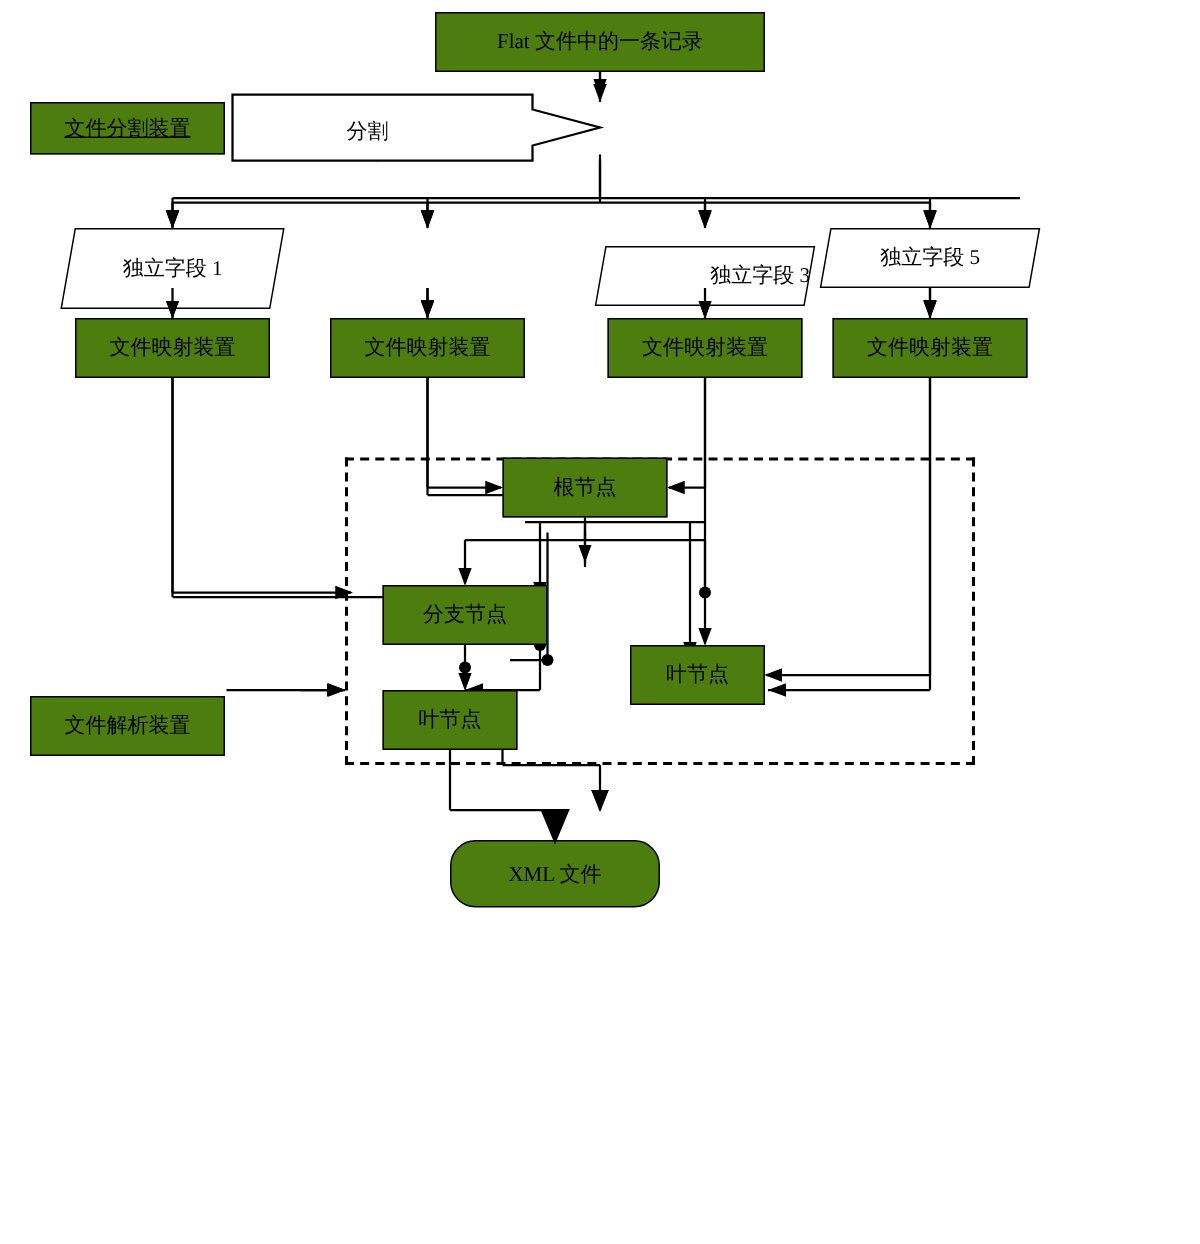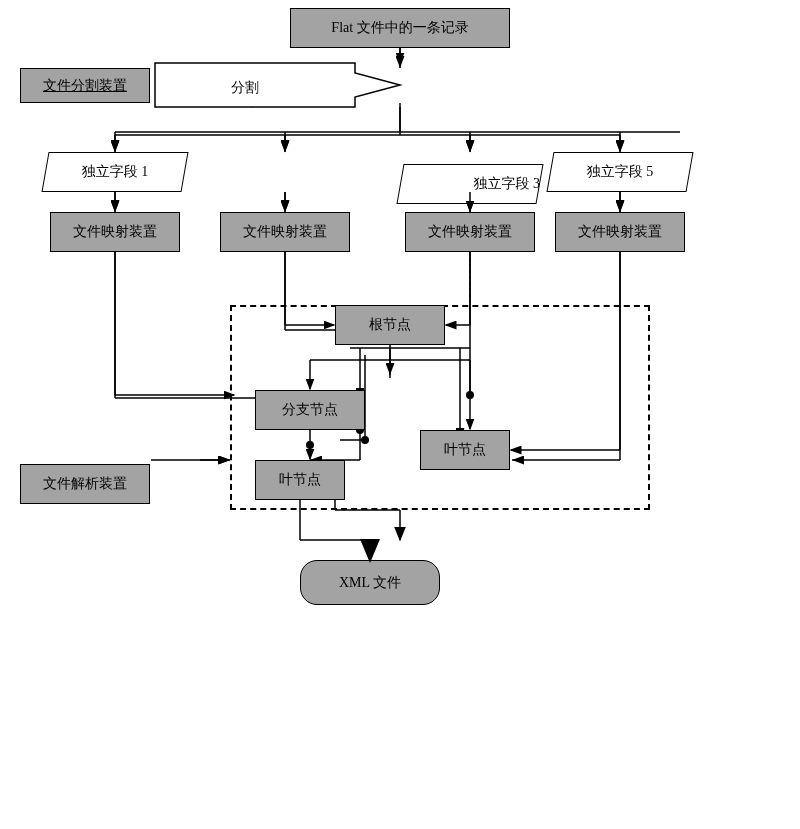--- a/index.html
+++ b/index.html
@@ -16,21 +16,21 @@
     .diagram-container {
       position: relative;
       width: 800px;
       height: 829px;
     }
 
     
     .box {
       position: absolute;
       border: 1.5px solid #000;
-      background: #a3a3a3;
+      background: #4d7c0f;
       display: flex;
       align-items: center;
       justify-content: center;
       text-align: center;
     }
 
     
     .parallelogram {
       position: absolute;
       background: #fff;
@@ -156,21 +156,21 @@
 
   <div class="box" style="left:20px; top:68px; width:130px; height:35px;text-decoration:underline;">
     <span>文件分割装置</span>
   </div>
 
   <div class="label" style="left:158px; top:72px; font-size:13px;">分割</div>
 
   <div style="position:absolute; left:155px; top:63px; width:120px; height:45px; background:#fff; clip-path: polygon(0% 20%, 80% 20%, 80% 0%, 100% 50%, 80% 100%, 80% 80%, 0% 80%); border:1.5px solid #000;">
   </div>
 
-  <div class="parallelogram" style="left:45px; top:152px; width:140px; height:40px;">
+  <div class="parallelogram" style="left:45px; top:152px; width:140px; height:54px;">
     <span>独立字段 1</span>
   </div>
 
 
   <div class="parallelogram" style="left:400px; top:164px; width:140px; height:40px;justify-content:flex-end;">
     <span>独立字段 3</span>
   </div>
 
   <div class="parallelogram" style="left:550px; top:152px; width:140px; height:40px;">
     <span>独立字段 5</span>

